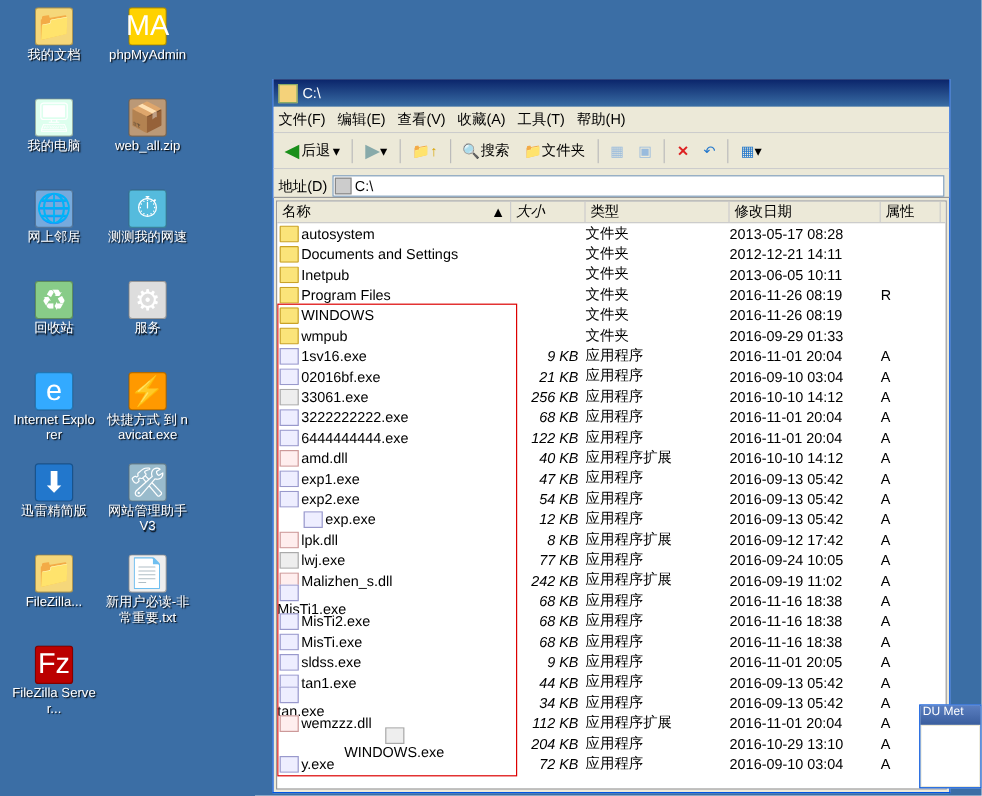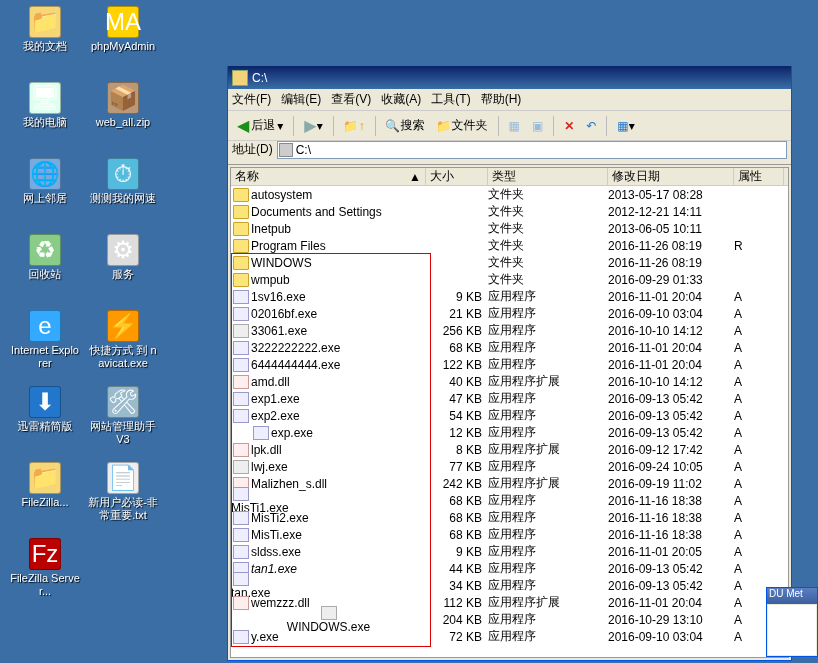--- a/index.html
+++ b/index.html
@@ -11,40 +11,40 @@
 .desktop-icon .lbl { font-size: 11px; line-height: 13px; text-shadow: 1px 1px 1px #000; word-break: break-all; }
 
 .window { position: absolute; top: 66px; left: 227px; width: 565px; height: 595px; background: #ece9d8; border: 1px solid #0054e3; border-top: none; display: flex; flex-direction: column; }
 .titlebar { height: 23px; background: linear-gradient(#0a246a, #3a6ea5); color: #fff; display: flex; align-items: center; padding: 0 4px; }
 .titlebar .ti { width: 16px; height: 16px; background: #f4d27a; border: 1px solid #8a6; margin-right: 4px; }
 .menubar { height: 22px; background: #ece9d8; display: flex; align-items: center; padding: 0 4px; border-bottom: 1px solid #ccc; }
 .menubar span { margin-right: 10px; }
 .toolbar { height: 30px; background: #ece9d8; display: flex; align-items: center; padding: 0 4px; border-bottom: 1px solid #ccc; gap: 2px; }
 .tbtn { height: 22px; display: inline-flex; align-items: center; padding: 0 4px; border: 1px solid transparent; }
 .sep { width: 1px; height: 20px; background: #bbb; margin: 0 3px; }
-.addrbar { height: 24px; background: #ece9d8; display: flex; align-items: flex-start; padding: 0 4px; border-bottom: 1px solid #999; }
+.addrbar { height: 24px; background: #ece9d8; display: flex; align-items: flex-end; padding: 0 4px; border-bottom: 1px solid #999; }
 .addrbar input { flex: 1; height: 18px; border: 1px solid #7f9db9; padding: 0 18px 0 18px; background: #fff; }
 .addr-wrap { flex:1; position:relative; display:flex; align-items:center; }
 .addr-wrap .hicon { position:absolute; left:2px; width:14px; height:14px; background:#ccc; border:1px solid #888;}
 
 .filelist { flex: 1; background: #fff; border: 1px solid #999; margin: 2px; overflow: hidden; }
 .fl-header { height: 18px; background: #ece9d8; display: flex; border-bottom: 1px solid #ccc; }
 .fl-header .col { border-right: 1px solid #ccc; padding: 1px 4px; display:flex; align-items:center; }
 .fl-body { font-family: 'SimSun', monospace; }
 .fl-row { height: 17px; display: flex; align-items: center; }
 .fl-row .ficon { width: 16px; height: 14px; margin: 0 2px; display:inline-flex; align-items:center; justify-content:center; font-size:11px; }
 .ficon.folder { background: #fbe47a; border: 1px solid #c9a227; border-radius: 1px; }
 .ficon.exe { background: #eef; border: 1px solid #99c; }
 .ficon.dll { background: #fee; border: 1px solid #c99; }
 .ficon.other { background: #eee; border: 1px solid #aaa; }
 
 .redbox { position: absolute; border: 1px solid #d00; pointer-events: none; }
 
 .c-name { width: 195px; overflow:hidden; white-space:nowrap; }
-.c-size { width: 62px; text-align: right; padding-right: 6px; }
+.c-size { width: 62px; text-align: right; padding-right: 6px; font-style: italic; }
 .c-type { width: 120px; }
 .c-date { width: 126px; }
 .c-attr { width: 50px; }
 
 .du-wnd { position: absolute; right: 0; top: 587px; width: 52px; height: 70px; background: #ece9d8; border: 1px solid #0054e3; }
 .du-wnd .t { height: 16px; background: linear-gradient(#5a7ec0,#3a5e9e); color:#fff; font-size:10px; padding:0 2px; }
 .du-wnd .b { height:50px; background:#fff; margin:1px; }
 </style>
 </head>
 <body>
@@ -404,21 +404,21 @@
             <div class="c-name" style="display:flex;align-items:center;">
               <span class="ficon exe"></span>
               <span>sldss.exe</span>
             </div>
             <div class="c-size">9 KB</div>
             <div class="c-type">应用程序</div>
             <div class="c-date">2016-11-01 20:05</div>
             <div class="c-attr">A</div>
           </div>
           <div class="fl-row">
-            <div class="c-name" style="display:flex;align-items:center;font-style:italic;">
+            <div class="c-name" style="display:flex;align-items:center;">
               <span class="ficon exe"></span>
               <span>tan1.exe</span>
             </div>
             <div class="c-size">44 KB</div>
             <div class="c-type">应用程序</div>
             <div class="c-date">2016-09-13 05:42</div>
             <div class="c-attr">A</div>
           </div>
           <div class="fl-row">
             <div class="c-name" style="display:flex;align-items:flex-start;flex-direction:column;">

